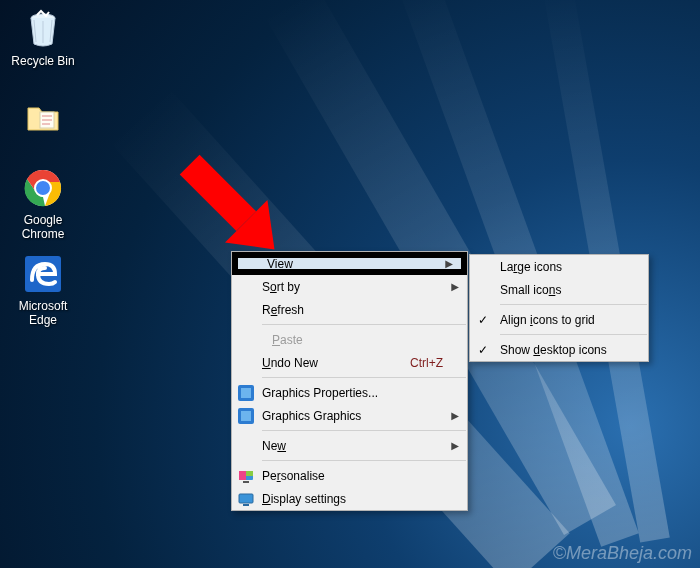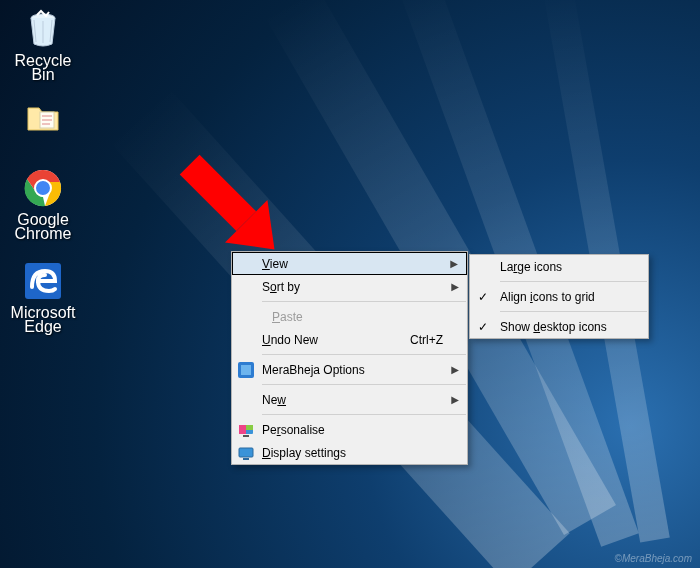--- a/index.html
+++ b/index.html
@@ -12,52 +12,52 @@
   }
   
   .rays { position: absolute; inset: 0; pointer-events: none; overflow: hidden; }
   .ray { position: absolute; background: linear-gradient(to top, rgba(255,255,255,0.25), rgba(255,255,255,0)); transform-origin: bottom center; }
   .ray.r1 { width: 60px; height: 600px; left: 560px; top: -80px; transform: rotate(-30deg); }
   .ray.r2 { width: 40px; height: 600px; left: 600px; top: -60px; transform: rotate(-20deg); }
   .ray.r3 { width: 80px; height: 600px; left: 500px; top: -40px; transform: rotate(-42deg); }
   .ray.r4 { width: 30px; height: 560px; left: 640px; top: -20px; transform: rotate(-10deg); }
 
   
-  .desktop-icon { position: absolute; width: 76px; text-align: center; font-size: 16px; text-shadow: 1px 1px 2px rgba(0,0,0,.8); cursor: default; }
+  .desktop-icon { position: absolute; width: 76px; text-align: center; font-size: 12px; text-shadow: 1px 1px 2px rgba(0,0,0,.8); cursor: default; }
   .desktop-icon .ic { width: 42px; height: 42px; margin: 0 auto 4px; display: flex; align-items: center; justify-content: center; }
   .desktop-icon .lbl { line-height: 14px; }
 
   
   .ctx {
     position: absolute;
     background: #f0f0f0;
     border: 1px solid #b4b4b4;
     color: #000;
     font-size: 12px;
     box-shadow: 3px 3px 6px rgba(0,0,0,.3);
   }
   .ctx .item {
     display: flex;
     align-items: center;
     height: 23px;
     padding: 0 27px 0 30px;
     position: relative;
     white-space: nowrap;
   }
-  .ctx .item.hover { background: #d8e6f2; border: 1px solid #000000; height: 23px; padding: 0 19px 0 29px; }
+  .ctx .item.hover { background: #d8e6f2; border: 6px solid #000000; height: 23px; padding: 0 19px 0 29px; }
   .ctx .item .arrow { position: absolute; right: 8px; font-size: 10px; color: #444; }
-  .ctx .item .shortcut { position: absolute; right: 24px; color: #000000; }
+  .ctx .item .shortcut { position: absolute; right: 24px; color: #7f1d1d; }
   .ctx .item.disabled { color: #9c9c9c; margin-left: 10px; }
   .ctx .sep { height: 1px; background: #d0d0d0; margin: 3px 1px 3px 30px; }
   .ctx .item .ico { position: absolute; left: 6px; width: 16px; height: 16px; display: flex; align-items: center; justify-content: center; }
   .ctx .item .u { text-decoration: underline; text-decoration-skip-ink: none; }
   .ctx .item .radio { position: absolute; left: 12px; width: 6px; height: 6px; background: #000; border-radius: 50%; }
   .ctx .item .check { position: absolute; left: 8px; font-size: 12px; }
 
-  .watermark { position: absolute; right: 8px; bottom: 4px; color: rgba(255,255,255,.4); font-size: 10px; font-style: italic; }
+  .watermark { position: absolute; right: 8px; bottom: 4px; color: rgba(255,255,255,.4); font-size: 18px; font-style: italic; }
 
   .annotation-arrow { position: absolute; pointer-events: none; }
 </style>
 </head>
 <body>
 
 <div class="rays">
   <div class="ray r1"></div>
     <div class="ray r2"></div>
     <div class="ray r3"></div>
@@ -97,57 +97,69 @@
       <path d="M37 14 A18 18 0 0 1 22 38 L28 22 A9 9 0 0 0 20 14 Z" fill="#fbbc05"></path>
       <path d="M22 38 A18 18 0 0 1 4 11 L13 24 A9 9 0 0 0 20 29 Z" fill="#34a853"></path>
       <path d="M4 11 L13 24 A9 9 0 0 1 20 14 L20 14 L20 2 A18 18 0 0 0 4 11 Z" fill="#ea4335"></path>
       <circle cx="20" cy="20" r="8" fill="#4285f4"></circle>
       <circle cx="20" cy="20" r="8" fill="none" stroke="#fff" stroke-width="2"></circle>
     </svg>
   </div>
   <div class="lbl">Google Chrome</div>
 </div>
 
-<div class="desktop-icon" style="left:5px; top:260px;">
+<div class="desktop-icon" style="left:5px; top:253px;">
   <div class="ic">
     <svg width="40" height="40" viewBox="0 0 40 40">
       <rect x="2" y="2" width="36" height="36" rx="3" fill="#1e66c9"></rect>
       <path d="M9 26 Q9 10 22 10 Q32 10 32 20 L15 20 Q15 14 22 14" fill="none" stroke="#fff" stroke-width="4" stroke-linecap="round"></path>
       <path d="M15 20 Q15 30 26 30 Q30 30 32 28" fill="none" stroke="#fff" stroke-width="4" stroke-linecap="round"></path>
     </svg>
   </div>
   <div class="lbl">Microsoft Edge</div>
 </div>
 
 <div class="ctx" style="left:231px; top:251px; width:237px;">
   <div class="item hover">
     <span><span class="u">V</span>iew</span>
     <span class="arrow">▶</span>
   </div>
   <div class="item">
     <span>S<span class="u">o</span>rt by</span>
     <span class="arrow">▶</span>
   </div>
+  <div class="item">
+    <span>R<span class="u">e</span>fresh</span>
+  </div>
   <div class="sep"></div>
   <div class="item disabled">
     <span><span class="u">P</span>aste</span>
   </div>
   <div class="item">
     <span><span class="u">U</span>ndo New</span>
     <span class="shortcut">Ctrl+Z</span>
   </div>
   <div class="sep"></div>
   <div class="item">
     <span class="ico">
       <svg width="16" height="16">
           <rect width="16" height="16" rx="2" fill="#2d7cd1"></rect>
           <rect x="3" y="3" width="10" height="10" fill="#6cb4ee"></rect>
         </svg>
     </span>
-    <span>MeraBheja Options</span>
+    <span>Graphics Properties...</span>
+  </div>
+  <div class="item">
+    <span class="ico">
+      <svg width="16" height="16">
+          <rect width="16" height="16" rx="2" fill="#2d7cd1"></rect>
+          <rect x="3" y="3" width="10" height="10" fill="#6cb4ee"></rect>
+        </svg>
+    </span>
+    <span>Graphics Graphics</span>
     <span class="arrow">▶</span>
   </div>
   <div class="sep"></div>
   <div class="item">
     <span>Ne<span class="u">w</span></span>
     <span class="arrow">▶</span>
   </div>
   <div class="sep"></div>
   <div class="item">
     <span class="ico">
@@ -167,20 +179,23 @@
           <rect x="5" y="13" width="6" height="2" fill="#2a6aa0"></rect>
         </svg>
     </span>
     <span><span class="u">D</span>isplay settings</span>
   </div>
 </div>
 
 <div class="ctx" style="left:469px; top:254px; width:180px;">
   <div class="item">
     <span>La<span class="u">r</span>ge icons</span>
+  </div>
+  <div class="item">
+    <span>Small ico<span class="u">n</span>s</span>
   </div>
   <div class="sep"></div>
   <div class="item">
     <span class="check">✓</span>
     <span>Align <span class="u">i</span>cons to grid</span>
   </div>
   <div class="sep"></div>
   <div class="item">
     <span class="check">✓</span>
     <span>Show <span class="u">d</span>esktop icons</span>

